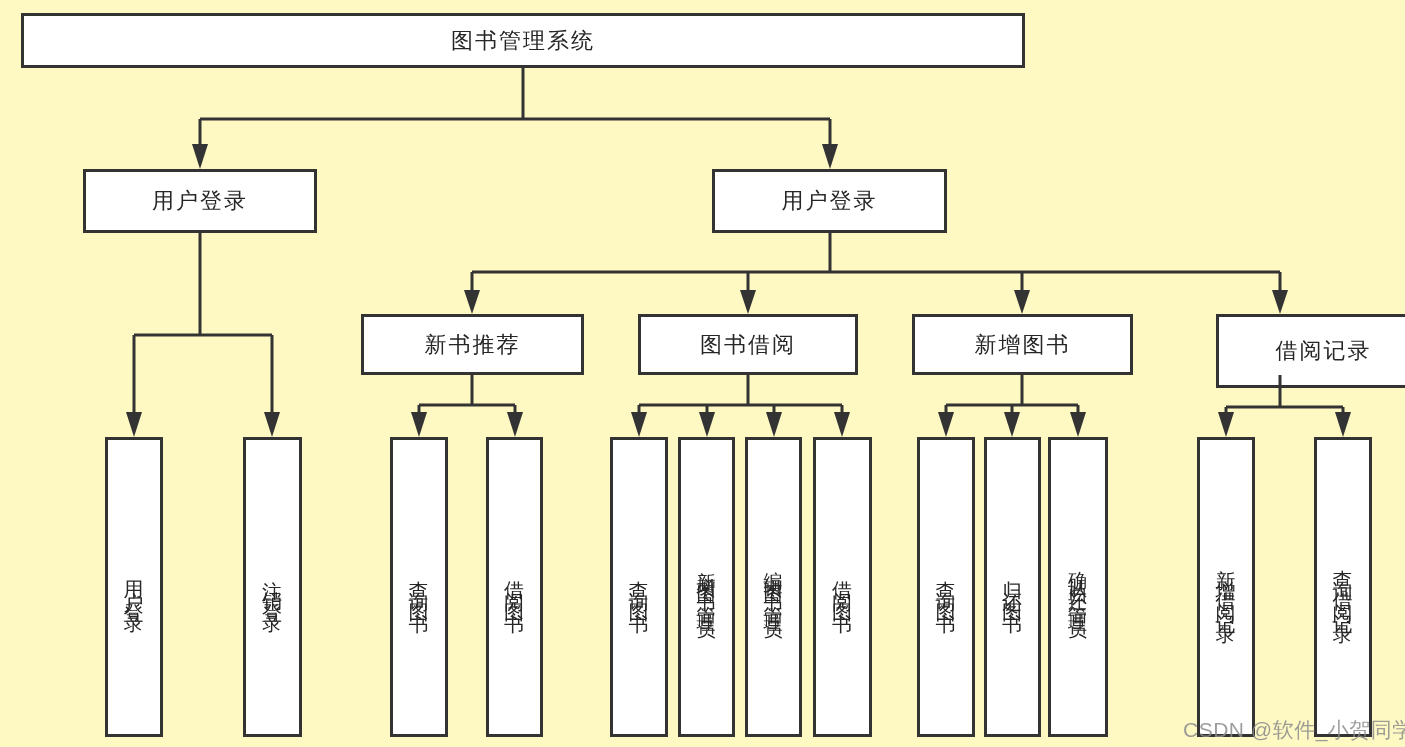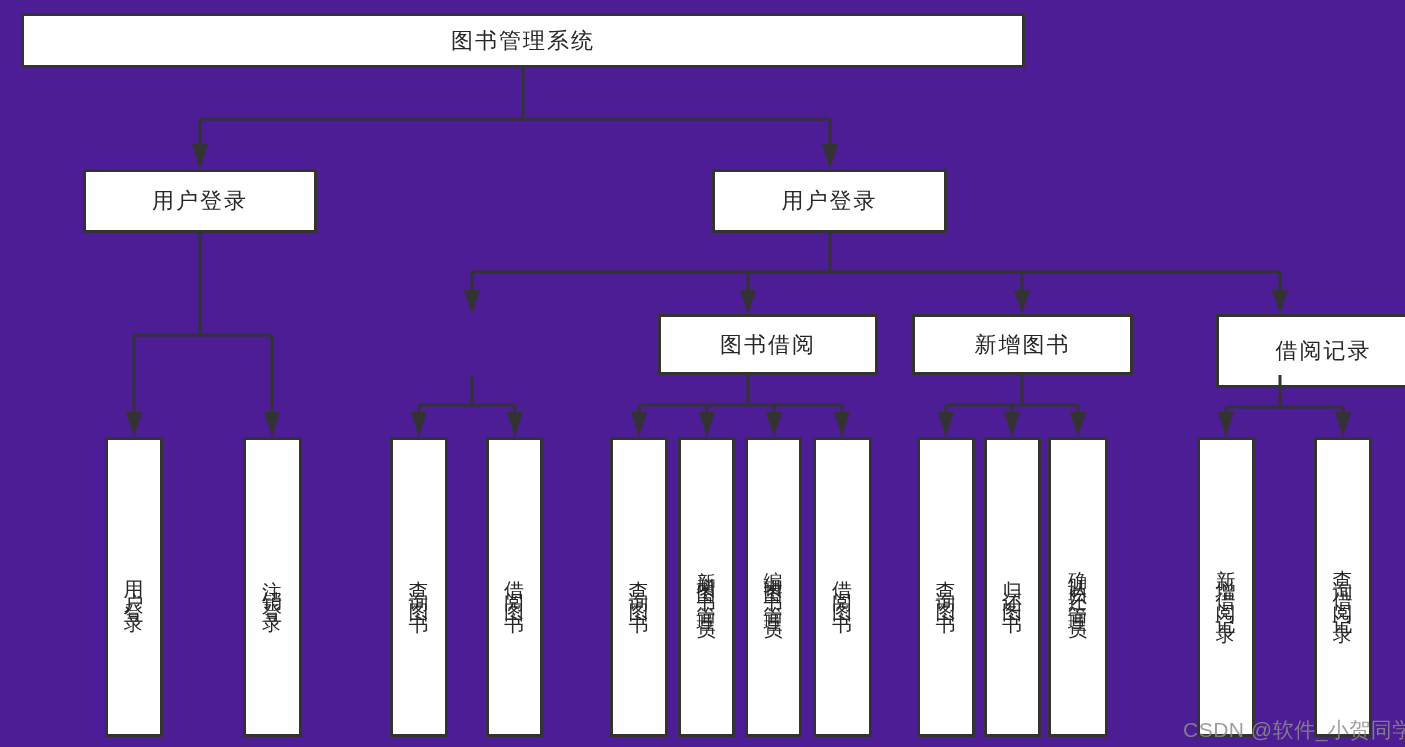--- a/index.html
+++ b/index.html
@@ -1,20 +1,20 @@
 <!DOCTYPE html>
 <html><head>
 <meta charset="utf-8">
 <style>
   html, body { margin: 0; padding: 0; background: #ffffff; }
   #stage {
     position: relative;
     width: 1405px;
     height: 747px;
-    background: #4c1d95;
+    background: #fef9c3;
     font-family: "Liberation Sans", "DejaVu Sans", sans-serif;
     overflow: hidden;
   }
   .node {
     position: absolute;
     box-sizing: border-box;
     border: 3px solid #333333;
     background: #ffffff;
     display: flex;
     align-items: center;
@@ -136,21 +136,22 @@
       <line x1="1343" y1="407" x2="1343" y2="416"></line>
       <polygon points="1335,412 1351,412 1343,437"></polygon>
     </g>
   </svg>
 
   <div class="node hbox" style="left:21px; top:13px; width:1004px; height:55px;">图书管理系统</div>
 
   <div class="node hbox" style="left:83px; top:169px; width:234px; height:64px;">用户登录</div>
   <div class="node hbox" style="left:712px; top:169px; width:235px; height:64px;">用户登录</div>
 
-  <div class="node hbox" style="left:638px; top:314px; width:220px; height:61px;margin-left:20px;">图书借阅</div>
+  <div class="node hbox" style="left:361px; top:314px; width:223px; height:61px;">新书推荐</div>
+  <div class="node hbox" style="left:638px; top:314px; width:220px; height:61px;">图书借阅</div>
   <div class="node hbox" style="left:912px; top:314px; width:221px; height:61px;">新增图书</div>
   <div class="node hbox" style="left:1172px; top:314px; width:215px; height:74px;margin-left:44px;">借阅记录</div>
 
   <div class="node vbox" style="left:105px; top:437px; width:58px; height:300px;">
     <span class="vtext">用户登录</span>
   </div>
   <div class="node vbox" style="left:243px; top:437px; width:59px; height:300px;">
     <span class="vtext">注销登录</span>
   </div>
 

